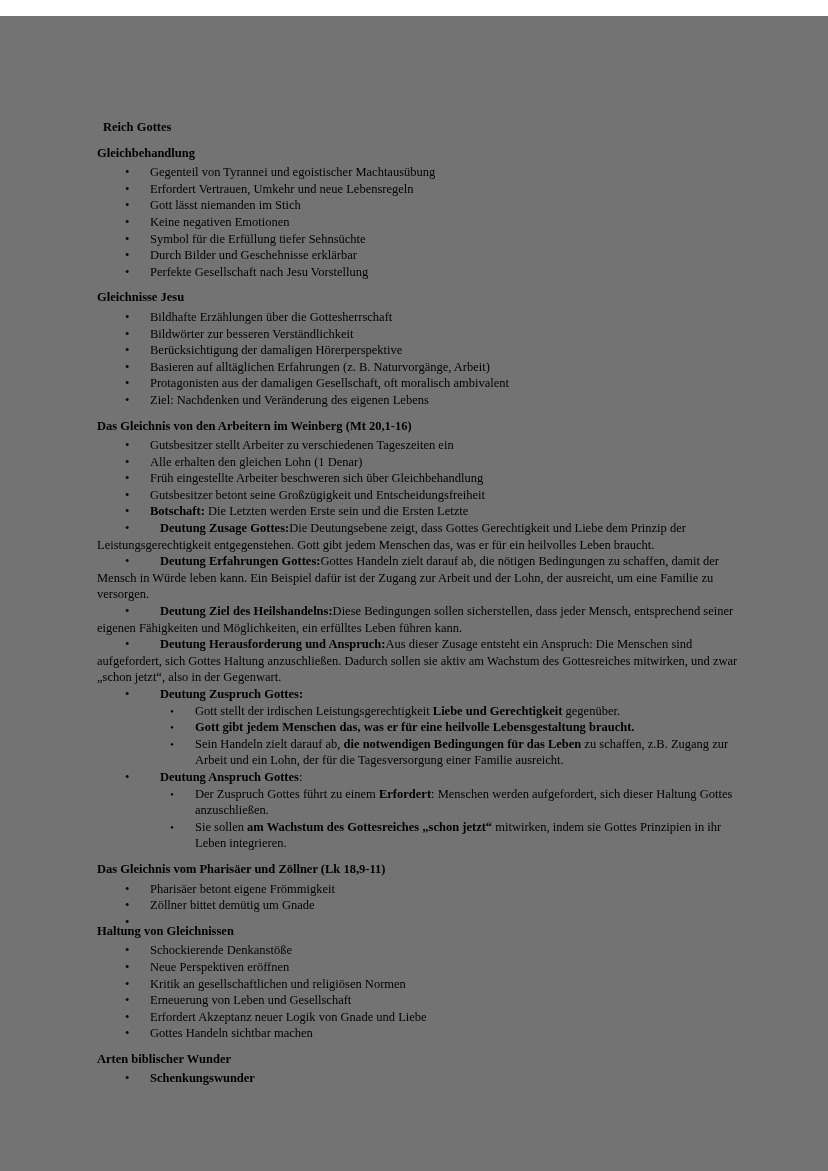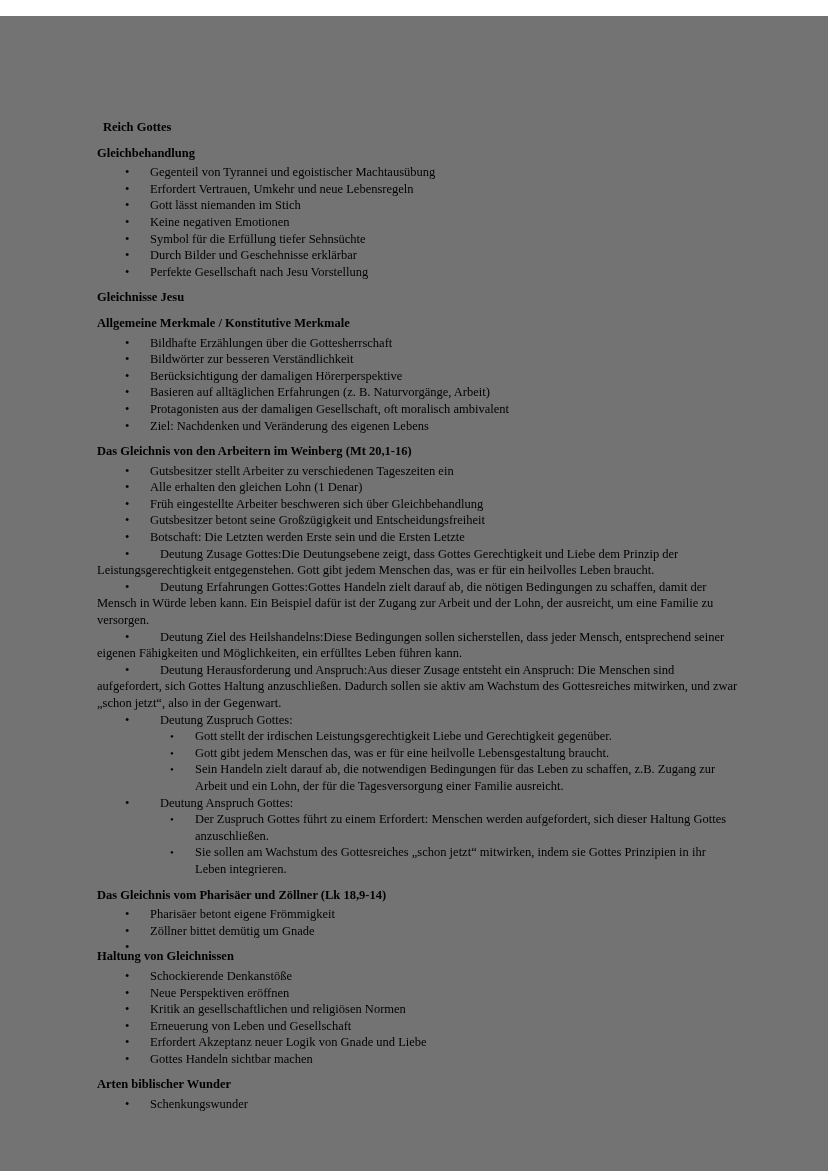--- a/index.html
+++ b/index.html
@@ -53,38 +53,37 @@
   .marker {
     position: absolute;
     left: 28px;
     top: 0;
     text-indent: 0;
   }
   .b2 > .marker {
     left: 73px;
     font-size: 11px;
   }
-  .bold { font-weight: normal; }
+  .bold { font-weight: bold; }
 </style>
 </head>
 <body>
 
 <div class="page">
   <div class="content">
       <div class="h h-indent">Reich Gottes</div>
       <div class="h">Gleichbehandlung</div>
       <div class="b1"><span class="marker">•</span><span class="runs"><span>Gegenteil von Tyrannei und egoistischer Machtausübung</span></span></div>
       <div class="b1"><span class="marker">•</span><span class="runs"><span>Erfordert Vertrauen, Umkehr und neue Lebensregeln</span></span></div>
       <div class="b1"><span class="marker">•</span><span class="runs"><span>Gott lässt niemanden im Stich</span></span></div>
       <div class="b1"><span class="marker">•</span><span class="runs"><span>Keine negativen Emotionen</span></span></div>
       <div class="b1"><span class="marker">•</span><span class="runs"><span>Symbol für die Erfüllung tiefer Sehnsüchte</span></span></div>
       <div class="b1"><span class="marker">•</span><span class="runs"><span>Durch Bilder und Geschehnisse erklärbar</span></span></div>
       <div class="b1"><span class="marker">•</span><span class="runs"><span>Perfekte Gesellschaft nach Jesu Vorstellung</span></span></div>
       <div class="h">Gleichnisse Jesu</div>
-      <div class="h">Allgemeine Merkmale / Konstitutive Merkmale</div>
       <div class="b1"><span class="marker">•</span><span class="runs"><span>Bildhafte Erzählungen über die Gottesherrschaft</span></span></div>
       <div class="b1"><span class="marker">•</span><span class="runs"><span>Bildwörter zur besseren Verständlichkeit</span></span></div>
       <div class="b1"><span class="marker">•</span><span class="runs"><span>Berücksichtigung der damaligen Hörerperspektive</span></span></div>
       <div class="b1"><span class="marker">•</span><span class="runs"><span>Basieren auf alltäglichen Erfahrungen (z. B. Naturvorgänge, Arbeit)</span></span></div>
       <div class="b1"><span class="marker">•</span><span class="runs"><span>Protagonisten aus der damaligen Gesellschaft, oft moralisch ambivalent</span></span></div>
       <div class="b1"><span class="marker">•</span><span class="runs"><span>Ziel: Nachdenken und Veränderung des eigenen Lebens</span></span></div>
       <div class="h">Das Gleichnis von den Arbeitern im Weinberg (Mt 20,1-16)</div>
       <div class="b1"><span class="marker">•</span><span class="runs"><span>Gutsbesitzer stellt Arbeiter zu verschiedenen Tageszeiten ein</span></span></div>
       <div class="b1"><span class="marker">•</span><span class="runs"><span>Alle erhalten den gleichen Lohn (1 Denar)</span></span></div>
       <div class="b1"><span class="marker">•</span><span class="runs"><span>Früh eingestellte Arbeiter beschweren sich über Gleichbehandlung</span></span></div>
@@ -94,21 +93,21 @@
       <div class="p1"><span class="marker">•</span><span class="runs"><span class="bold">Deutung Erfahrungen Gottes:</span><span>Gottes Handeln zielt darauf ab, die nötigen Bedingungen zu schaffen, damit der Mensch in Würde leben kann. Ein Beispiel dafür ist der Zugang zur Arbeit und der Lohn, der ausreicht, um eine Familie zu versorgen.</span></span></div>
       <div class="p1"><span class="marker">•</span><span class="runs"><span class="bold">Deutung Ziel des Heilshandelns:</span><span>Diese Bedingungen sollen sicherstellen, dass jeder Mensch, entsprechend seiner eigenen Fähigkeiten und Möglichkeiten, ein erfülltes Leben führen kann.</span></span></div>
       <div class="p1"><span class="marker">•</span><span class="runs"><span class="bold">Deutung Herausforderung und Anspruch:</span><span>Aus dieser Zusage entsteht ein Anspruch: Die Menschen sind aufgefordert, sich Gottes Haltung anzuschließen. Dadurch sollen sie aktiv am Wachstum des Gottesreiches mitwirken, und zwar „schon jetzt“, also in der Gegenwart.</span></span></div>
       <div class="p1"><span class="marker">•</span><span class="runs"><span class="bold">Deutung Zuspruch Gottes:</span></span></div>
       <div class="b2"><span class="marker">•</span><span class="runs"><span>Gott stellt der irdischen Leistungsgerechtigkeit </span><span class="bold">Liebe und Gerechtigkeit</span><span> gegenüber.</span></span></div>
       <div class="b2"><span class="marker">•</span><span class="runs"><span class="bold">Gott gibt jedem Menschen das, was er für eine heilvolle Lebensgestaltung braucht.</span></span></div>
       <div class="b2"><span class="marker">•</span><span class="runs"><span>Sein Handeln zielt darauf ab, </span><span class="bold">die notwendigen Bedingungen für das Leben</span><span> zu schaffen, z.B. Zugang zur Arbeit und ein Lohn, der für die Tagesversorgung einer Familie ausreicht.</span></span></div>
       <div class="p1"><span class="marker">•</span><span class="runs"><span class="bold">Deutung Anspruch Gottes</span><span>:</span></span></div>
       <div class="b2"><span class="marker">•</span><span class="runs"><span>Der Zuspruch Gottes führt zu einem </span><span class="bold">Erfordert</span><span>: Menschen werden aufgefordert, sich dieser Haltung Gottes anzuschließen.</span></span></div>
       <div class="b2"><span class="marker">•</span><span class="runs"><span>Sie sollen </span><span class="bold">am Wachstum des Gottesreiches „schon jetzt“</span><span> mitwirken, indem sie Gottes Prinzipien in ihr Leben integrieren.</span></span></div>
-      <div class="h">Das Gleichnis vom Pharisäer und Zöllner (Lk 18,9-14)</div>
+      <div class="h">Das Gleichnis vom Pharisäer und Zöllner (Lk 18,9-11)</div>
       <div class="b1"><span class="marker">•</span><span class="runs"><span>Pharisäer betont eigene Frömmigkeit</span></span></div>
       <div class="b1"><span class="marker">•</span><span class="runs"><span>Zöllner bittet demütig um Gnade</span></span></div>
       <div class="b1"><span class="marker">•</span></div>
       <div class="h">Haltung von Gleichnissen</div>
       <div class="b1"><span class="marker">•</span><span class="runs"><span>Schockierende Denkanstöße</span></span></div>
       <div class="b1"><span class="marker">•</span><span class="runs"><span>Neue Perspektiven eröffnen</span></span></div>
       <div class="b1"><span class="marker">•</span><span class="runs"><span>Kritik an gesellschaftlichen und religiösen Normen</span></span></div>
       <div class="b1"><span class="marker">•</span><span class="runs"><span>Erneuerung von Leben und Gesellschaft</span></span></div>
       <div class="b1"><span class="marker">•</span><span class="runs"><span>Erfordert Akzeptanz neuer Logik von Gnade und Liebe</span></span></div>
       <div class="b1"><span class="marker">•</span><span class="runs"><span>Gottes Handeln sichtbar machen</span></span></div>

